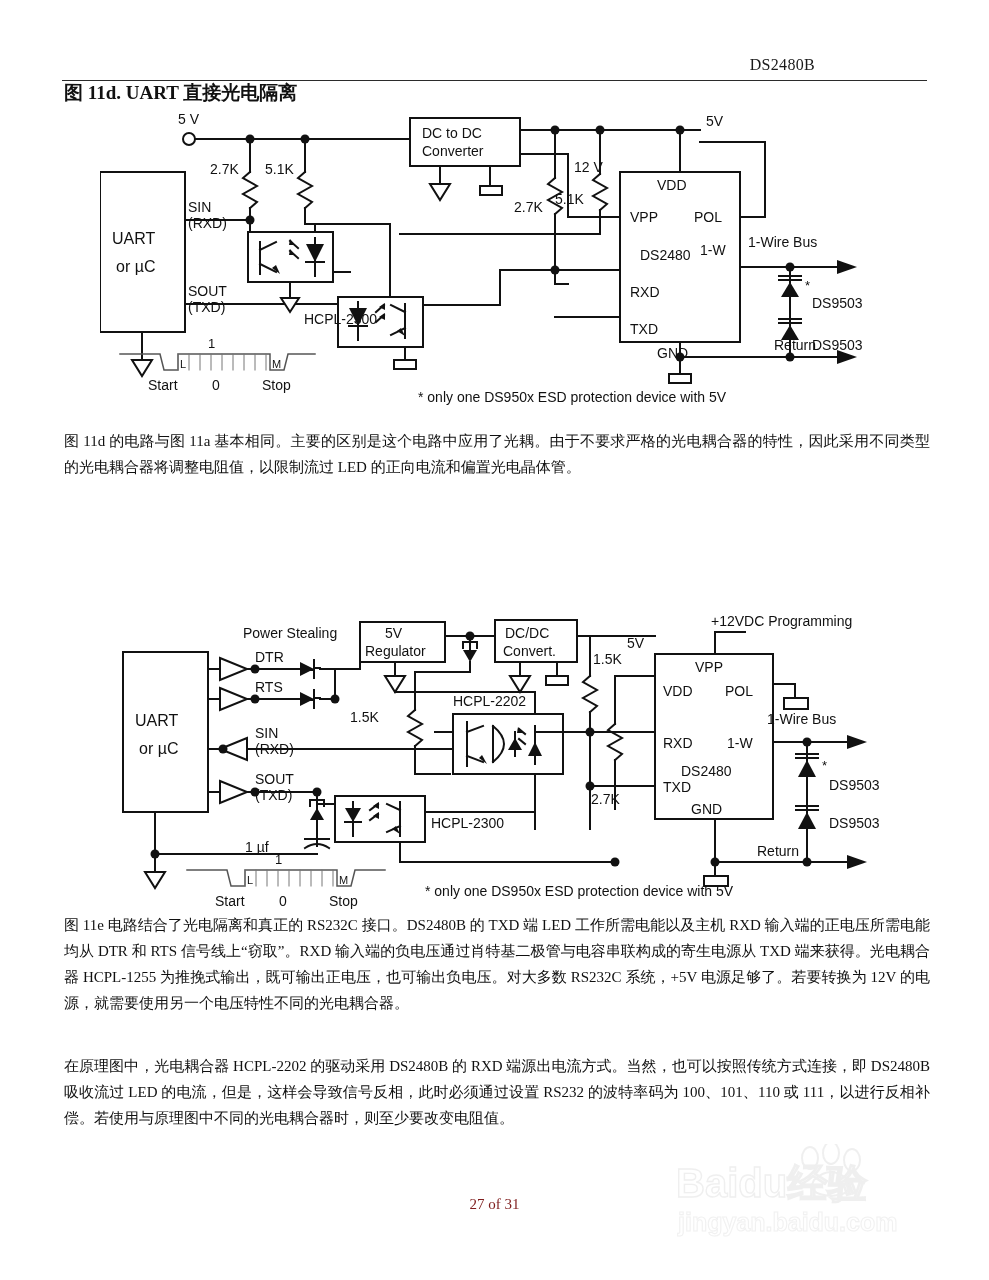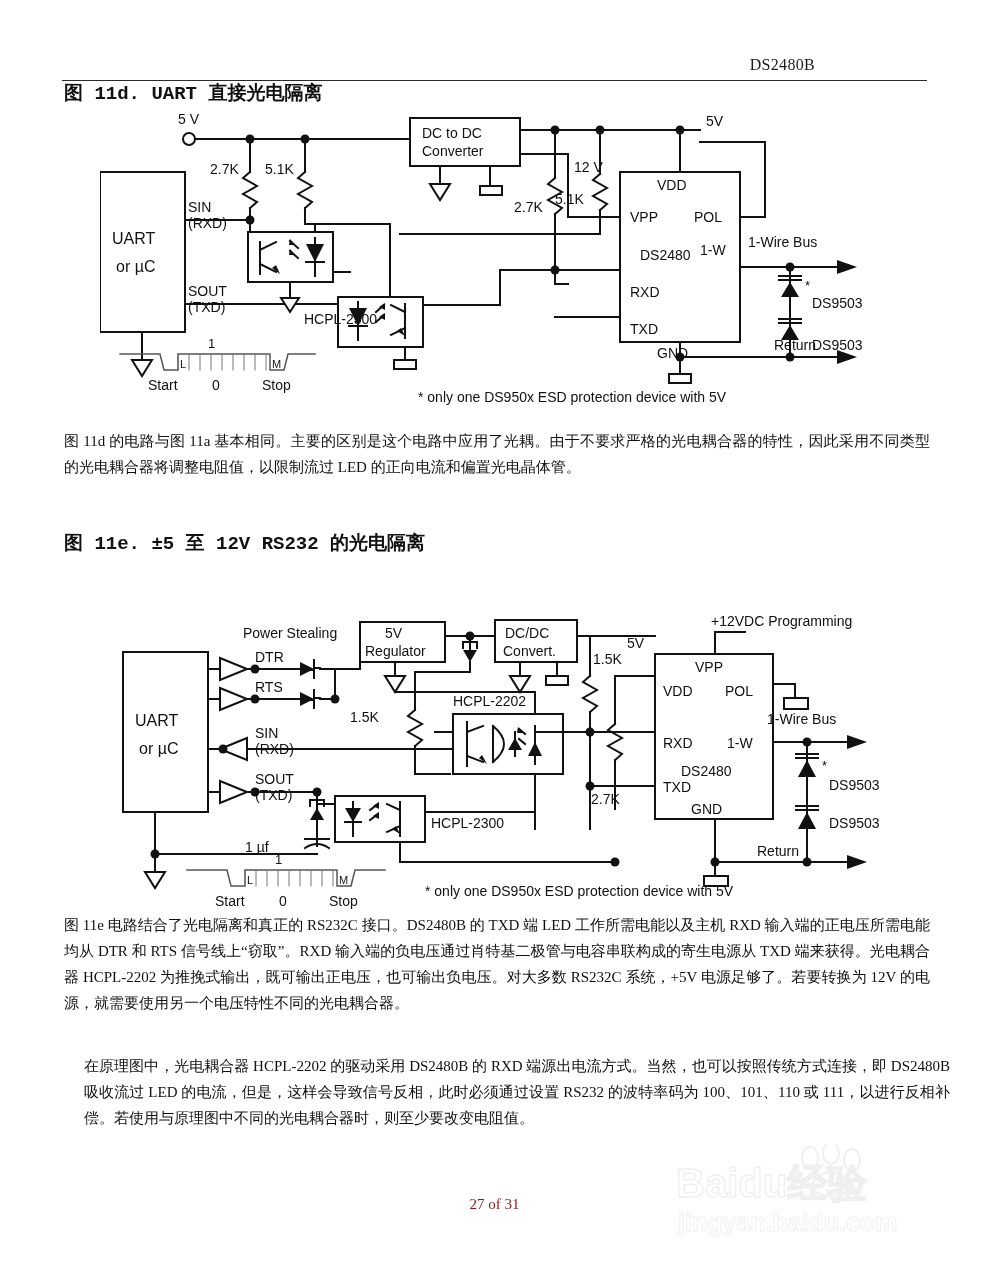--- a/index.html
+++ b/index.html
@@ -37,21 +37,21 @@
     top: 80px;
     width: 865px;
     height: 1px;
     background: #2b2b2b;
   }
 
   
   .fig-head {
     position: absolute;
     left: 64px;
-    font-family: Liberation Mono, monospace;
+    font-family: Liberation Serif, serif;
     font-size: 19px;
     font-weight: bold;
     color: #111;
     white-space: nowrap;
   }
   #head-11d { top: 80px; }
   #head-11e { top: 530px; }
 
   
   .para {
@@ -59,21 +59,21 @@
     left: 64px;
     width: 866px;
     font-family: "Liberation Serif", "DejaVu Serif", serif;
     font-size: 15px;
     line-height: 26px;
     text-align: justify;
     color: #101010;
   }
   #para-1 { top: 428px; }
   #para-2 { top: 912px; }
-  #para-3 { top: 1053px; margin-left: 20px; }
+  #para-3 { top: 1053px; }
 
   
   .page-num {
     position: absolute;
     top: 1196px;
     left: 0;
     width: 989px;
     text-align: center;
     font-size: 15px;
     color: #7f1d1d;
@@ -318,23 +318,20 @@
       <text x="172" y="256" font-size="11">M</text>
       <text x="48" y="278" font-size="14">Start</text>
       <text x="112" y="278" font-size="14">0</text>
       <text x="162" y="278" font-size="14">Stop</text>
       <text x="318" y="290" font-size="14">* only one DS950x ESD protection device with 5V</text>
     </svg>
   </div>
 
   <div class="para" id="para-1">图 11d 的电路与图 11a 基本相同。主要的区别是这个电路中应用了光耦。由于不要求严格的光电耦合器的特性，因此采用不同类型的光电耦合器将调整电阻值，以限制流过 LED 的正向电流和偏置光电晶体管。</div>
 
-  <div class="fig-head" id="head-11e">
-    <span>图 11e. ±5 至 12V RS232 的光电隔离</span>
-  </div>
 
   <div class="schematic" id="schem-11e">
     <svg width="800" height="310" viewBox="0 0 800 310" xmlns="http://www.w3.org/2000/svg">
       <g stroke="#111" stroke-width="2" fill="none" stroke-linecap="square">
 
         <rect x="28" y="38" width="85" height="160" fill="#fff"></rect>
 
         <line x1="113" y1="55" x2="125" y2="55"></line>
         <polygon points="125,44 152,55 125,66" fill="#fff"></polygon>
         <line x1="152" y1="55" x2="205" y2="55"></line>
@@ -538,21 +535,21 @@
       <text x="180" y="250" font-size="13">1</text>
       <text x="152" y="270" font-size="11">L</text>
       <text x="244" y="270" font-size="11">M</text>
       <text x="120" y="292" font-size="14">Start</text>
       <text x="184" y="292" font-size="14">0</text>
       <text x="234" y="292" font-size="14">Stop</text>
       <text x="330" y="282" font-size="14">* only one DS950x ESD protection device with 5V</text>
     </svg>
   </div>
 
-  <div class="para" id="para-2">图 11e 电路结合了光电隔离和真正的 RS232C 接口。DS2480B 的 TXD 端 LED 工作所需电能以及主机 RXD 输入端的正电压所需电能均从 DTR 和 RTS 信号线上“窃取”。RXD 输入端的负电压通过肖特基二极管与电容串联构成的寄生电源从 TXD 端来获得。光电耦合器 HCPL-2202 为推挽式输出，既可输出正电压，也可输出负电压。对大多数 RS232C 系统，+5V 电源足够了。若要转换为 12V 的电源，就需要使用另一个电压特性不同的光电耦合器。</div>
+  <div class="para" id="para-2">图 11e 电路结合了光电隔离和真正的 RS232C 接口。DS2480B 的 TXD 端 LED 工作所需电能以及主机 RXD 输入端的正电压所需电能均从 DTR 和 RTS 信号线上“窃取”。RXD 输入端的负电压通过肖特基二极管与电容串联构成的寄生电源从 TXD 端来获得。光电耦合器 HCPL-1255 为推挽式输出，既可输出正电压，也可输出负电压。对大多数 RS232C 系统，+5V 电源足够了。若要转换为 12V 的电源，就需要使用另一个电压特性不同的光电耦合器。</div>
   <div class="para" id="para-3">在原理图中，光电耦合器 HCPL-2202 的驱动采用 DS2480B 的 RXD 端源出电流方式。当然，也可以按照传统方式连接，即 DS2480B 吸收流过 LED 的电流，但是，这样会导致信号反相，此时必须通过设置 RS232 的波特率码为 100、101、110 或 111，以进行反相补偿。若使用与原理图中不同的光电耦合器时，则至少要改变电阻值。</div>
 
   <div class="page-num">27 of 31</div>
 
   <div class="watermark">
     <div class="wm-top">
       <span>Baidu</span><span>经验</span>
     </div>
     <svg class="wm-paw" viewBox="0 0 74 56">
       <g fill="none" stroke="#e2e2e2" stroke-width="2">

